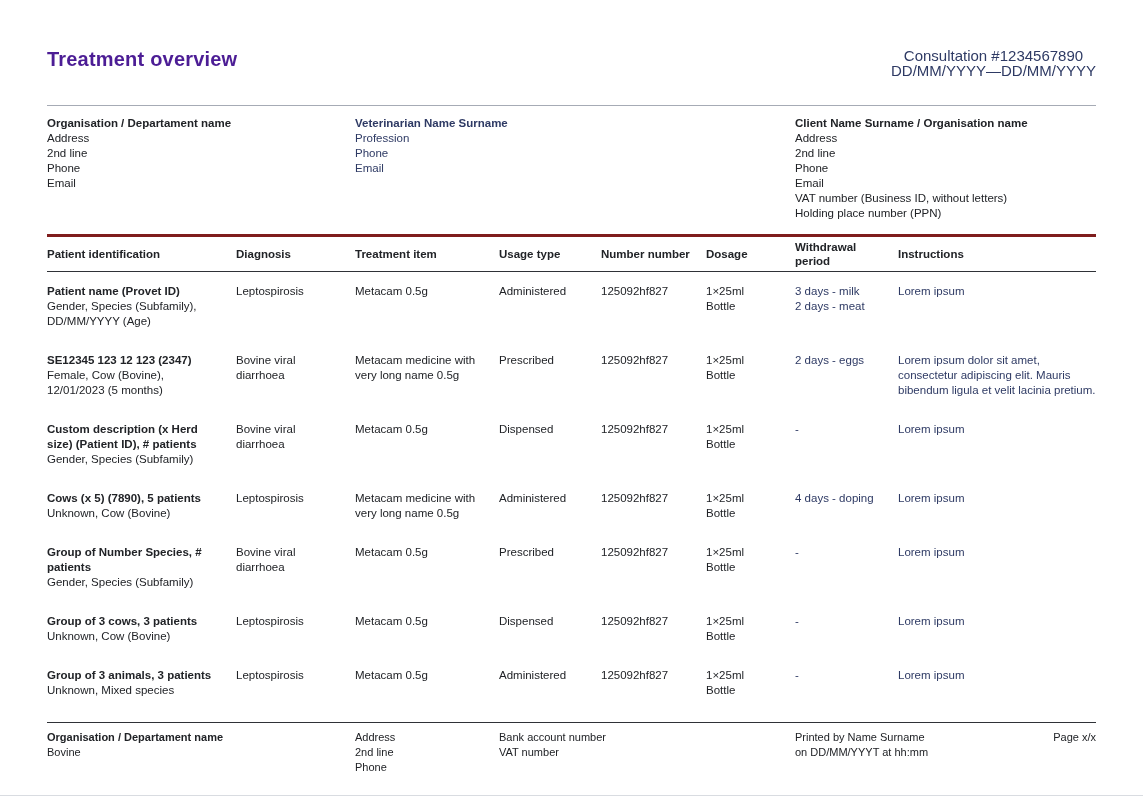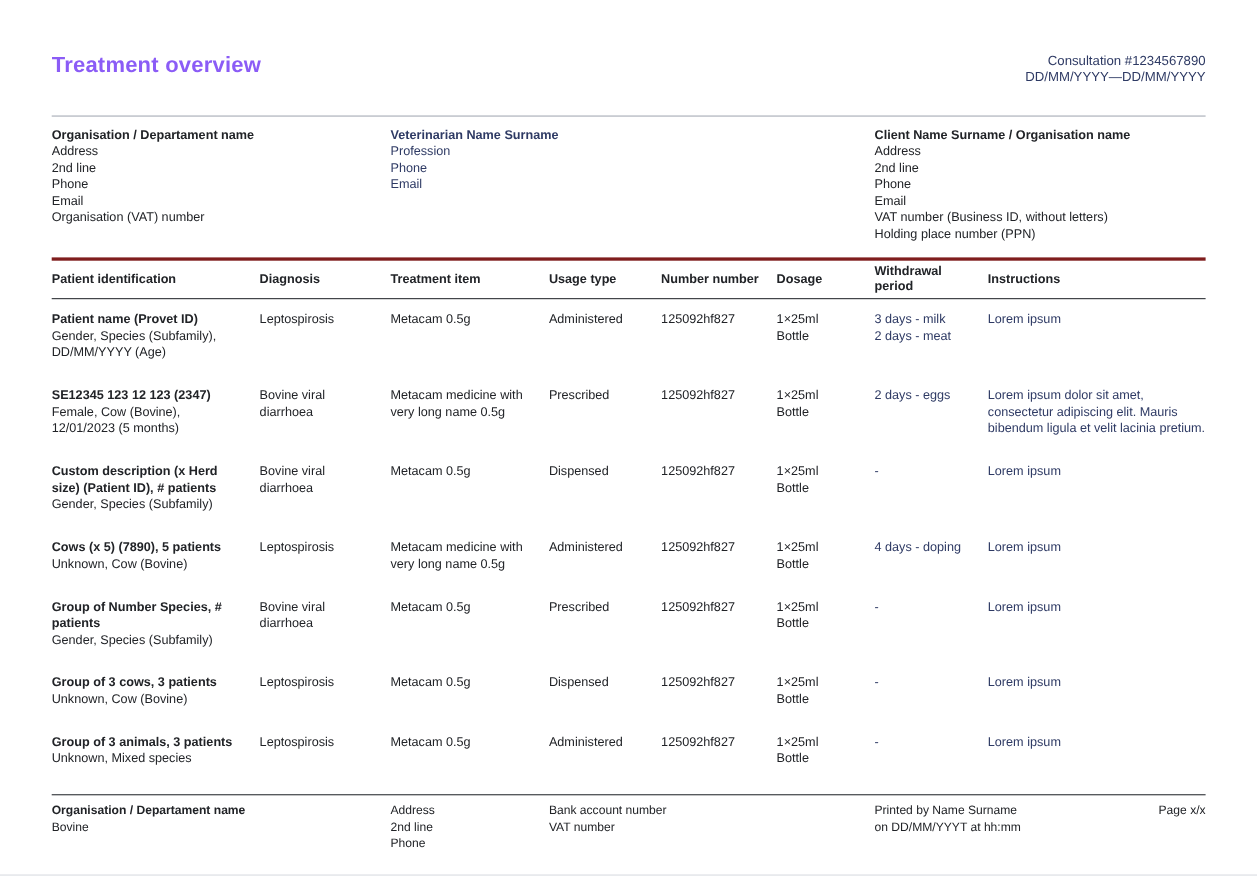--- a/index.html
+++ b/index.html
@@ -11,22 +11,22 @@
   }
   .page {
     width:1143px; height:796px;
     padding:46px 47px 0 47px;
     background:#ffffff;
     border-bottom:1px solid #d9dce1;
     font-size:11.5px; line-height:15px;
     overflow:hidden;
   }
   .doc-header { display:flex; justify-content:space-between; align-items:flex-start; margin-bottom:27px; }
-  .title { font-size:20px; line-height:27px; font-weight:bold; color:#8b5cf6; letter-spacing:.2px; }
-  .consult { text-align:right; color:#2e3a64; font-size:12px; line-height:15px; padding-top:2px; }
+  .title { font-size:20px; line-height:27px; font-weight:bold; color:#4c1d95; letter-spacing:.2px; }
+  .consult { text-align:center; color:#2e3a64; font-size:15px; line-height:15px; padding-top:2px; }
   .rule { border:none; border-top:1px solid #a6abb5; margin:0; }
   .contacts { display:grid; grid-template-columns:308px 440px 1fr; padding-top:10px; margin-bottom:13px; }
   .contact-name { font-weight:bold; }
   .blue { color:#2e3a64; }
   .bold { font-weight:bold; }
   .grid8 { display:grid; grid-template-columns:189px 119px 144px 102px 105px 89px 103px 1fr; }
   .thead {
     align-items:center;
     border-top:3px solid #7f1d1d; border-bottom:1px solid #2f3237;
     padding:3px 0; min-height:34px;
@@ -59,21 +59,20 @@
 
   <hr class="rule">
 
   <div class="contacts">
     <div>
       <div class="contact-name">Organisation / Departament name</div>
       <div>Address</div>
       <div>2nd line</div>
       <div>Phone</div>
       <div>Email</div>
-      <div>Organisation (VAT) number</div>
     </div>
     <div class="blue">
       <div class="contact-name">Veterinarian Name Surname</div>
       <div>Profession</div>
       <div>Phone</div>
       <div>Email</div>
     </div>
     <div>
       <div class="contact-name">Client Name Surname / Organisation name</div>
       <div>Address</div>

